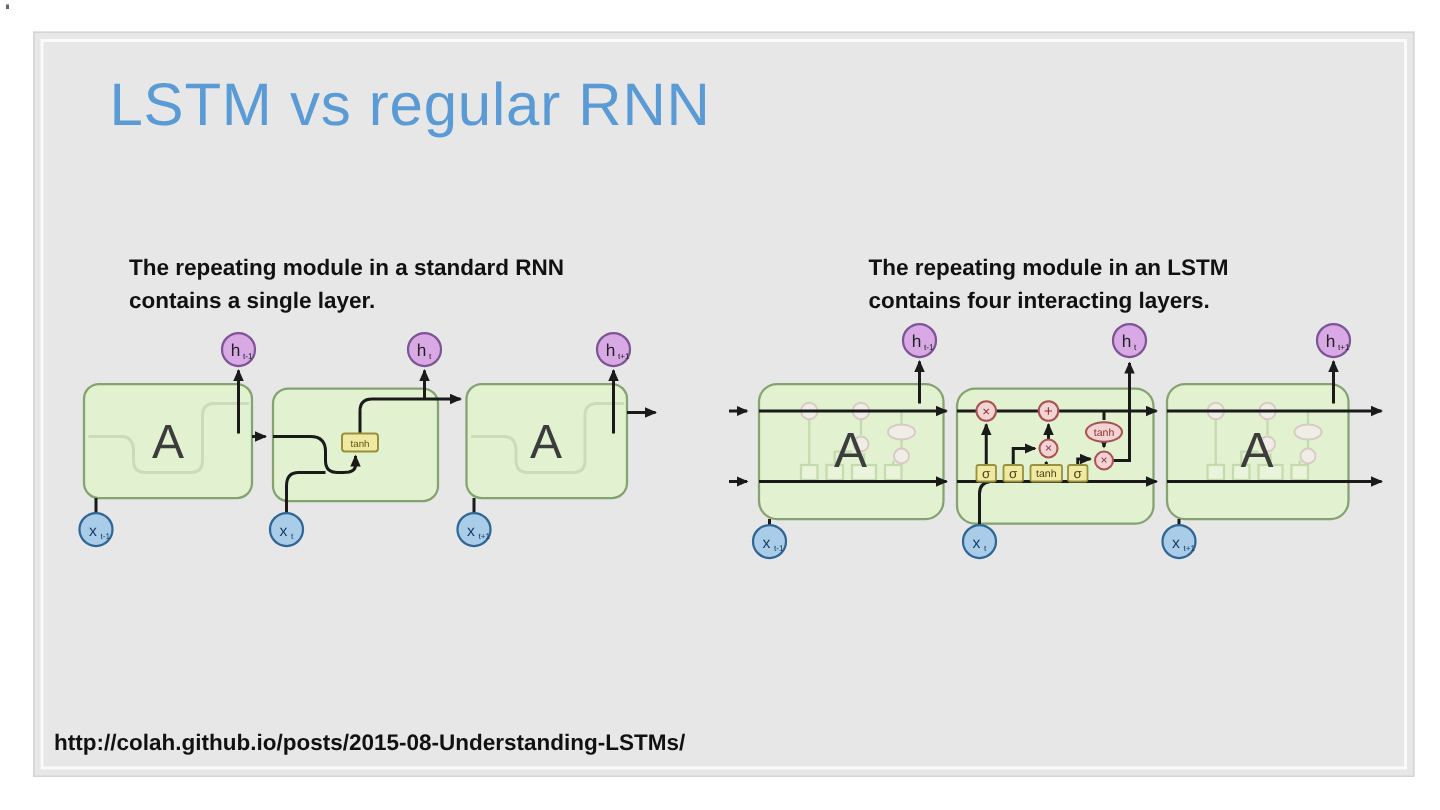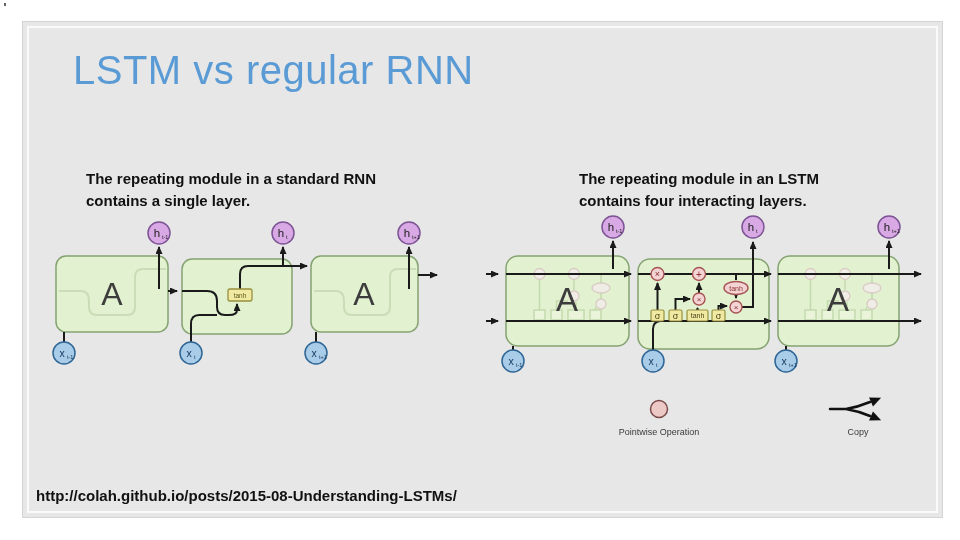--- a/index.html
+++ b/index.html
@@ -240,31 +240,17 @@
         <text x="175" y="156" font-size="5.5" fill="#14365c">t</text>
       </g>
       <g>
         <circle cx="305" cy="150" r="11" fill="#a9cce8" stroke="#2f6695" stroke-width="1.5"></circle>
         <text x="303" y="154" font-size="10.5" fill="#14365c" text-anchor="middle">x</text>
         <text x="308" y="156" font-size="5.5" fill="#14365c">t+1</text>
       </g>
     </svg>
 
     <div class="legend">
-      <div class="legend-item" style="left:71px">
-        <svg width="84" height="24">
-          <circle cx="42" cy="12" r="8.5" fill="#edc9c6" stroke="#7a4a4a" stroke-width="1.5"></circle>
-        </svg>
-        <div class="legend-label">Pointwise Operation</div>
-      </div>
-      <div class="legend-item" style="left:270px">
-        <svg width="84" height="24">
-          <path d="M14,12 H30 M30,12 Q42,10 54,5 M30,12 Q42,14 54,19" stroke="#111" stroke-width="2.5" fill="none" stroke-linecap="round"></path>
-          <path d="M0,-5 L11,0 L0,5 Z" transform="translate(55,5) rotate(-23)" fill="#111"></path>
-          <path d="M0,-5 L11,0 L0,5 Z" transform="translate(55,19) rotate(23)" fill="#111"></path>
-        </svg>
-        <div class="legend-label">Copy</div>
-      </div>
     </div>
 
     <a class="source-url" href="#">http://colah.github.io/posts/2015-08-Understanding-LSTMs/</a>
   </div>
 </div>
 
 </body></html>

